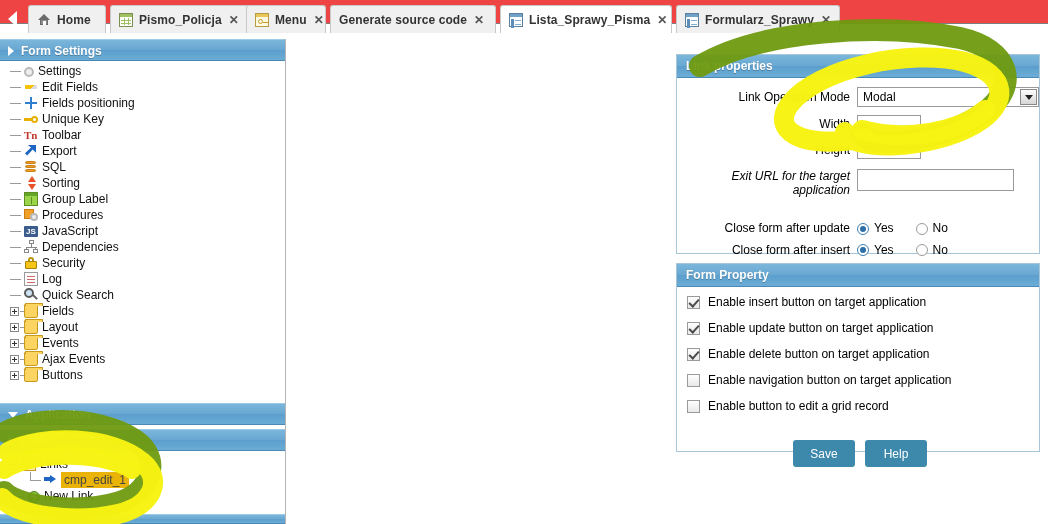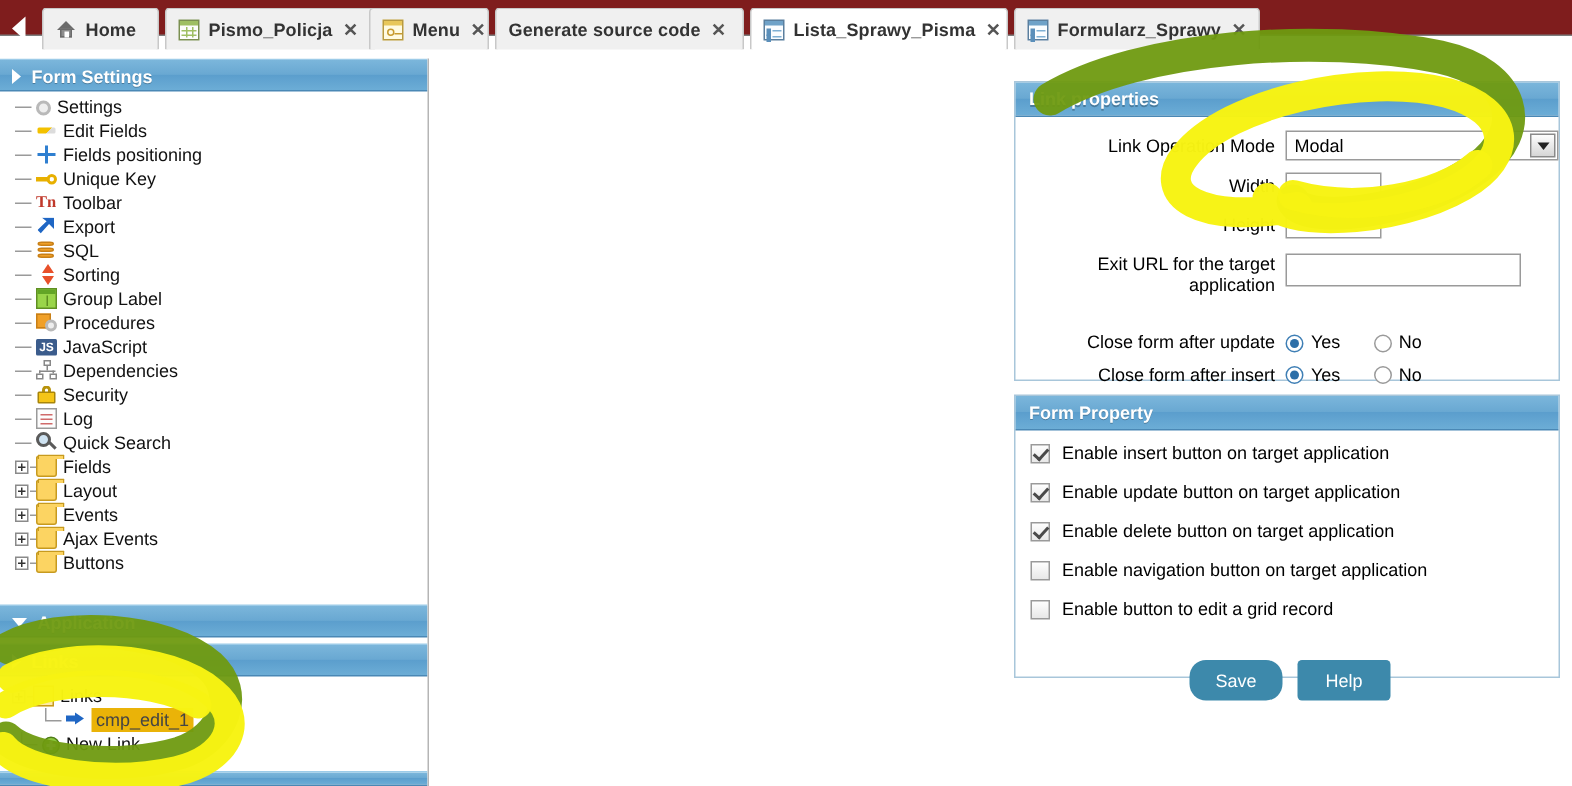--- a/index.html
+++ b/index.html
@@ -7,21 +7,21 @@
     width:1048px;height:524px;overflow:hidden;position:relative;
     background:#ffffff;
     font-family:"Liberation Sans",sans-serif;
     font-size:12px;color:#000;
     -webkit-font-smoothing:antialiased;
   }
 
   
   #tabbar{
     position:absolute;left:0;top:0;width:1048px;height:24px;
-    background:#7f1d1d;
+    background:#ef4444;
     border-bottom:1px solid #7d7d7d;
     box-sizing:border-box;
   }
   #tab-scroll-left{
     position:absolute;left:6px;top:8px;width:14px;height:22px;
     cursor:pointer;
   }
   #tab-scroll-left .tri{
     position:absolute;left:2px;top:3px;
     width:0;height:0;
@@ -610,21 +610,21 @@
       <div class="flabel" style="width:180px;">Width</div>
       <input class="finput" style="width: 64px;" value="">
     </div>
 
     <div class="frow" style="margin-top:8px;">
       <div class="flabel" style="width:180px;">Height</div>
       <input class="finput" style="width: 64px;" value="">
     </div>
 
     <div class="frow" style="margin-top:9px;align-items:flex-start;">
-      <div class="flabel" style="width:180px;padding-top:1px;">
+      <div class="flabel" style="width:180px;padding-top:1px;font-style:italic;">
         <div>Exit URL for the target</div>
         <div>application</div>
       </div>
       <input class="finput" style="width: 157px; height: 22px; margin-top: 1px;" value="">
     </div>
 
     <div class="frow" style="margin-top:24px;align-items:flex-end;">
       <div class="flabel" style="width:180px;">Close form after update</div>
       <span class="radio on"></span>
       <span class="radio-label">Yes</span>
@@ -659,21 +659,21 @@
     <div class="chkrow">
       <span class="chk"></span>
       <span class="chklabel">Enable navigation button on target application</span>
     </div>
     <div class="chkrow">
       <span class="chk"></span>
       <span class="chklabel">Enable button to edit a grid record</span>
     </div>
   </div>
 
-  <button class="btn" style="position:absolute;left:506px;top:401px;width:62px;height:27px;border-radius:11px;">Save</button>
+  <button class="btn" style="position:absolute;left:506px;top:401px;width:62px;height:27px;">Save</button>
   <button class="btn" style="position:absolute;left:578px;top:401px;width:62px;height:27px;">Help</button>
 </div>
 
 <svg id="annot" viewBox="0 0 1048 524">
 
   <path d="M 700 66 C 760 30 880 22 960 38 C 1010 49 1020 86 985 112 C 945 142 870 150 862 134" fill="none" stroke="#6f9a10" stroke-width="22" stroke-linecap="round" opacity="0.95"></path>
   <path d="M 865 138 C 800 150 770 130 790 104 C 818 68 910 48 965 62 C 1008 74 1010 104 975 124 C 930 150 852 152 845 132" fill="none" stroke="#f7f312" stroke-width="20" stroke-linecap="round" opacity="0.98"></path>
   <path d="M 862 130 C 905 142 960 132 985 110" fill="none" stroke="#f7f312" stroke-width="20" stroke-linecap="round" opacity="0.98"></path>
 
   <path d="M 6 432 C 40 414 110 418 140 444 C 160 462 150 492 120 502 C 80 514 20 508 4 492" fill="none" stroke="#6f9a10" stroke-width="22" stroke-linecap="round" opacity="0.95"></path>

